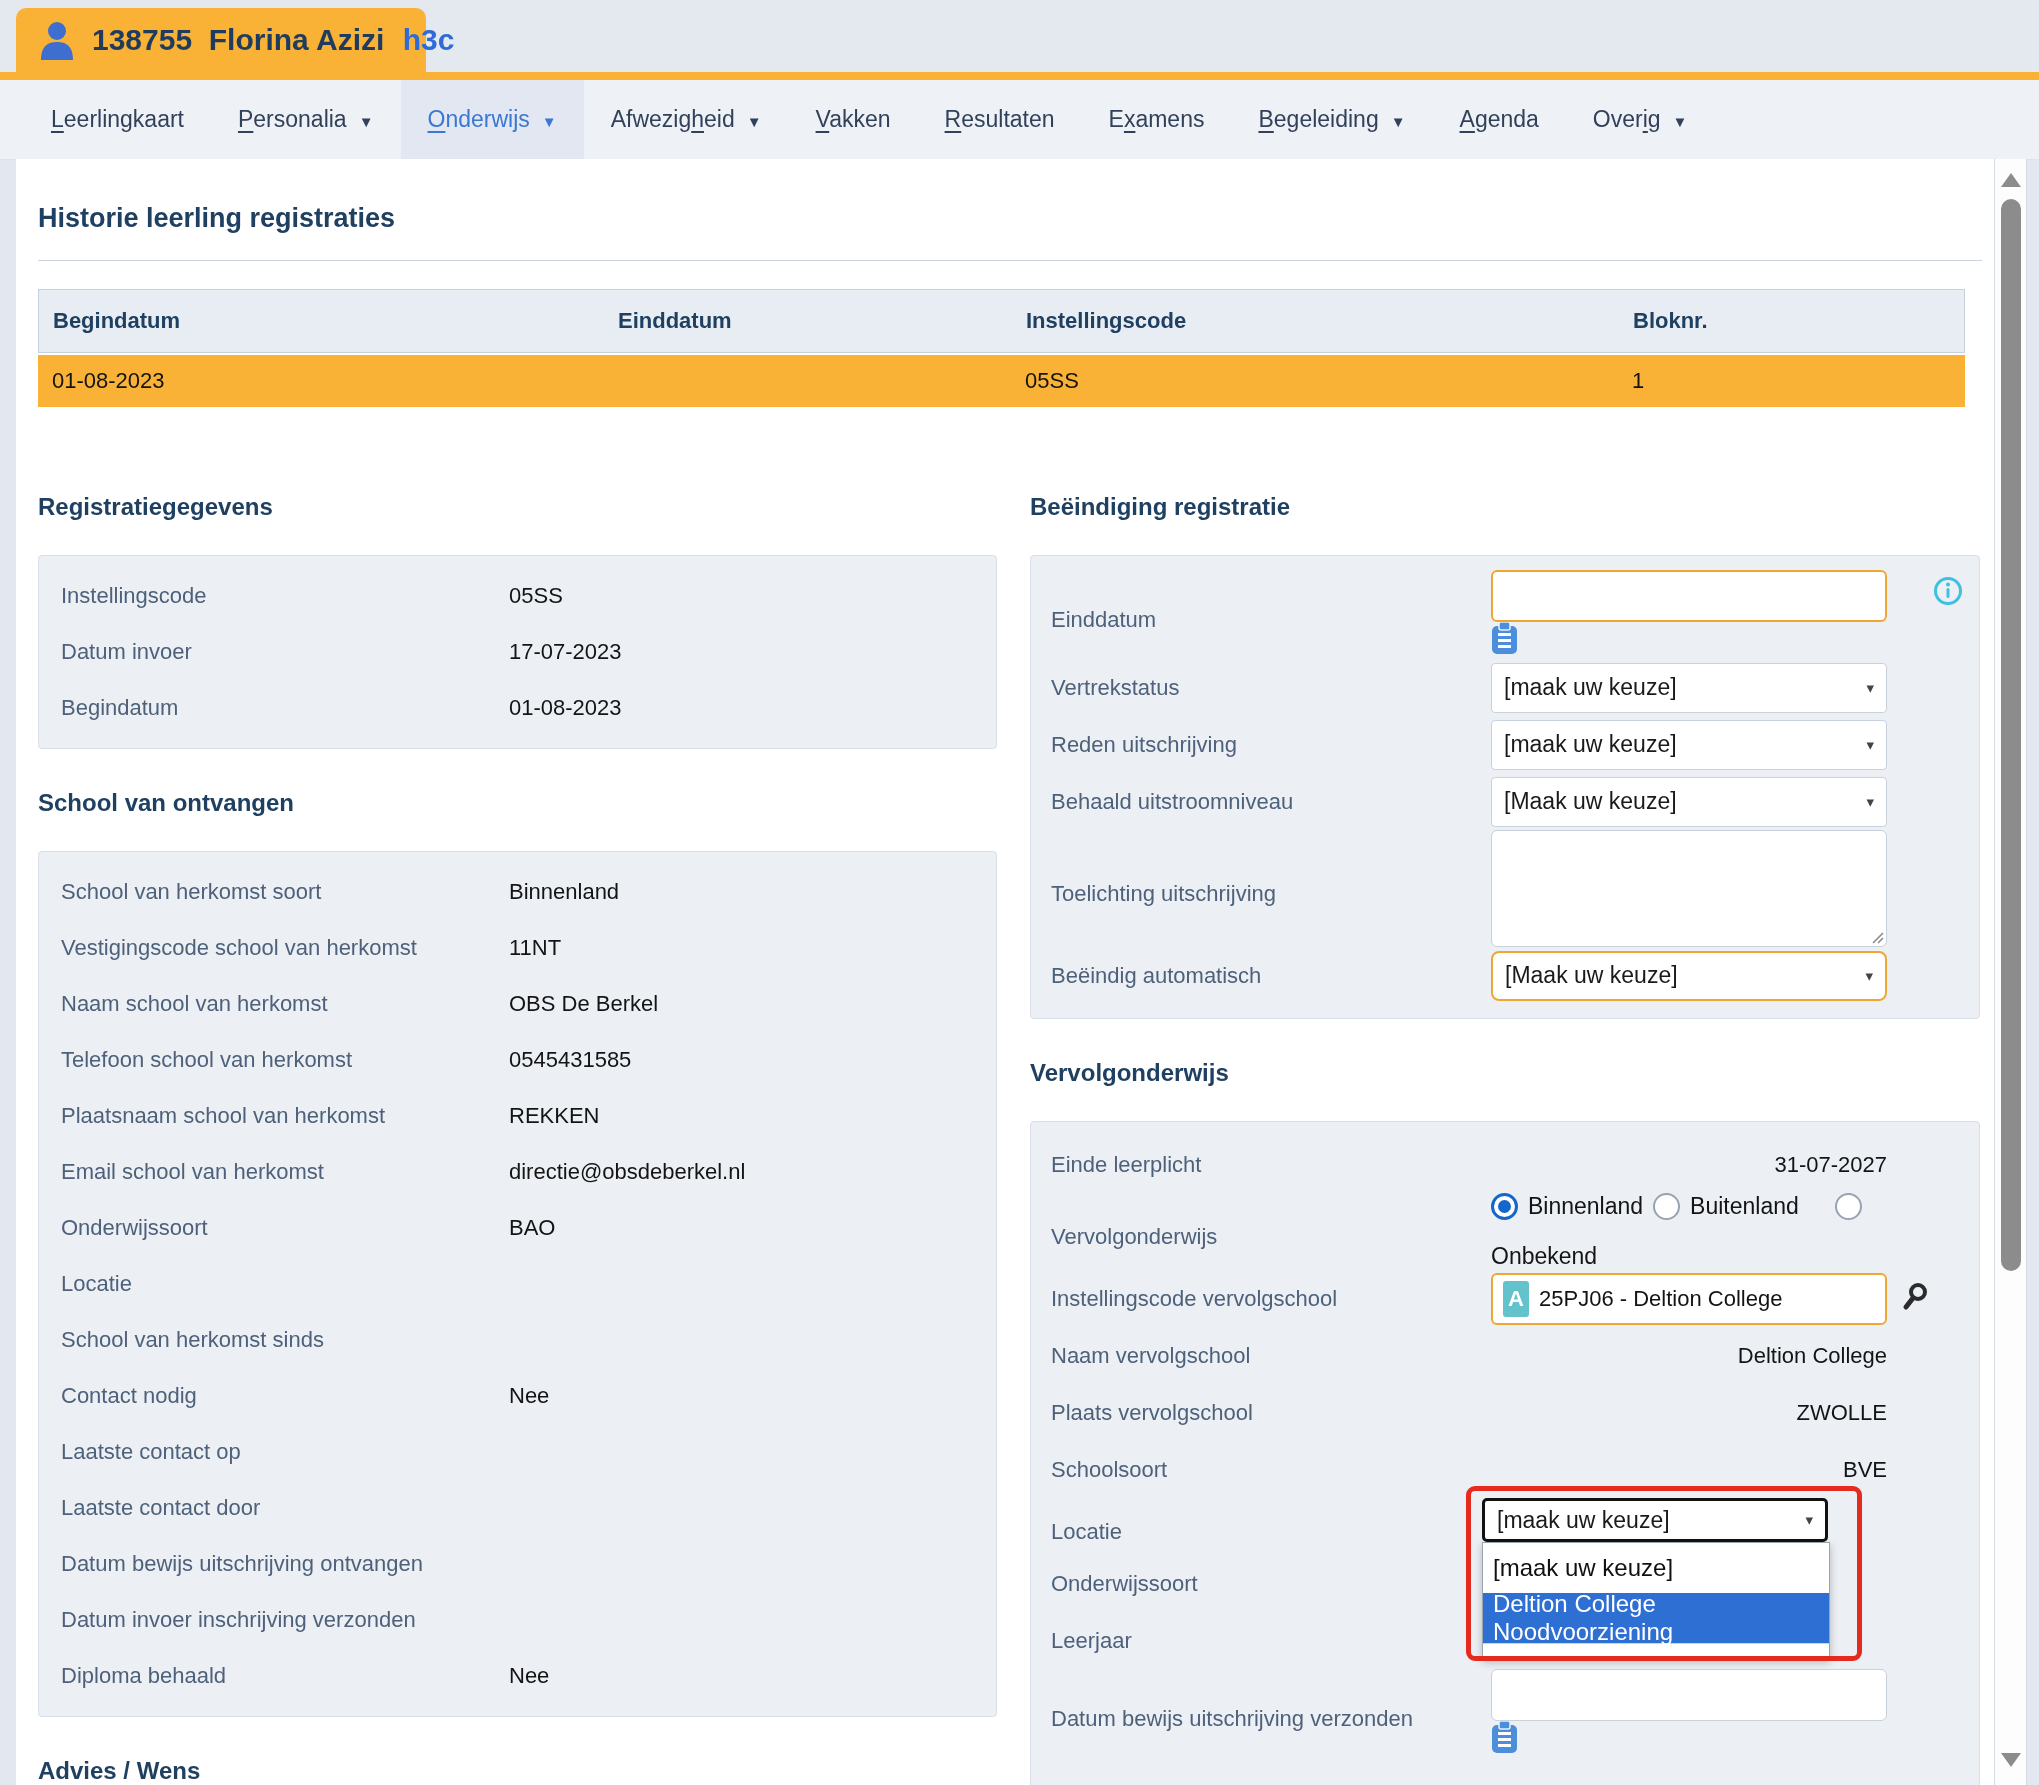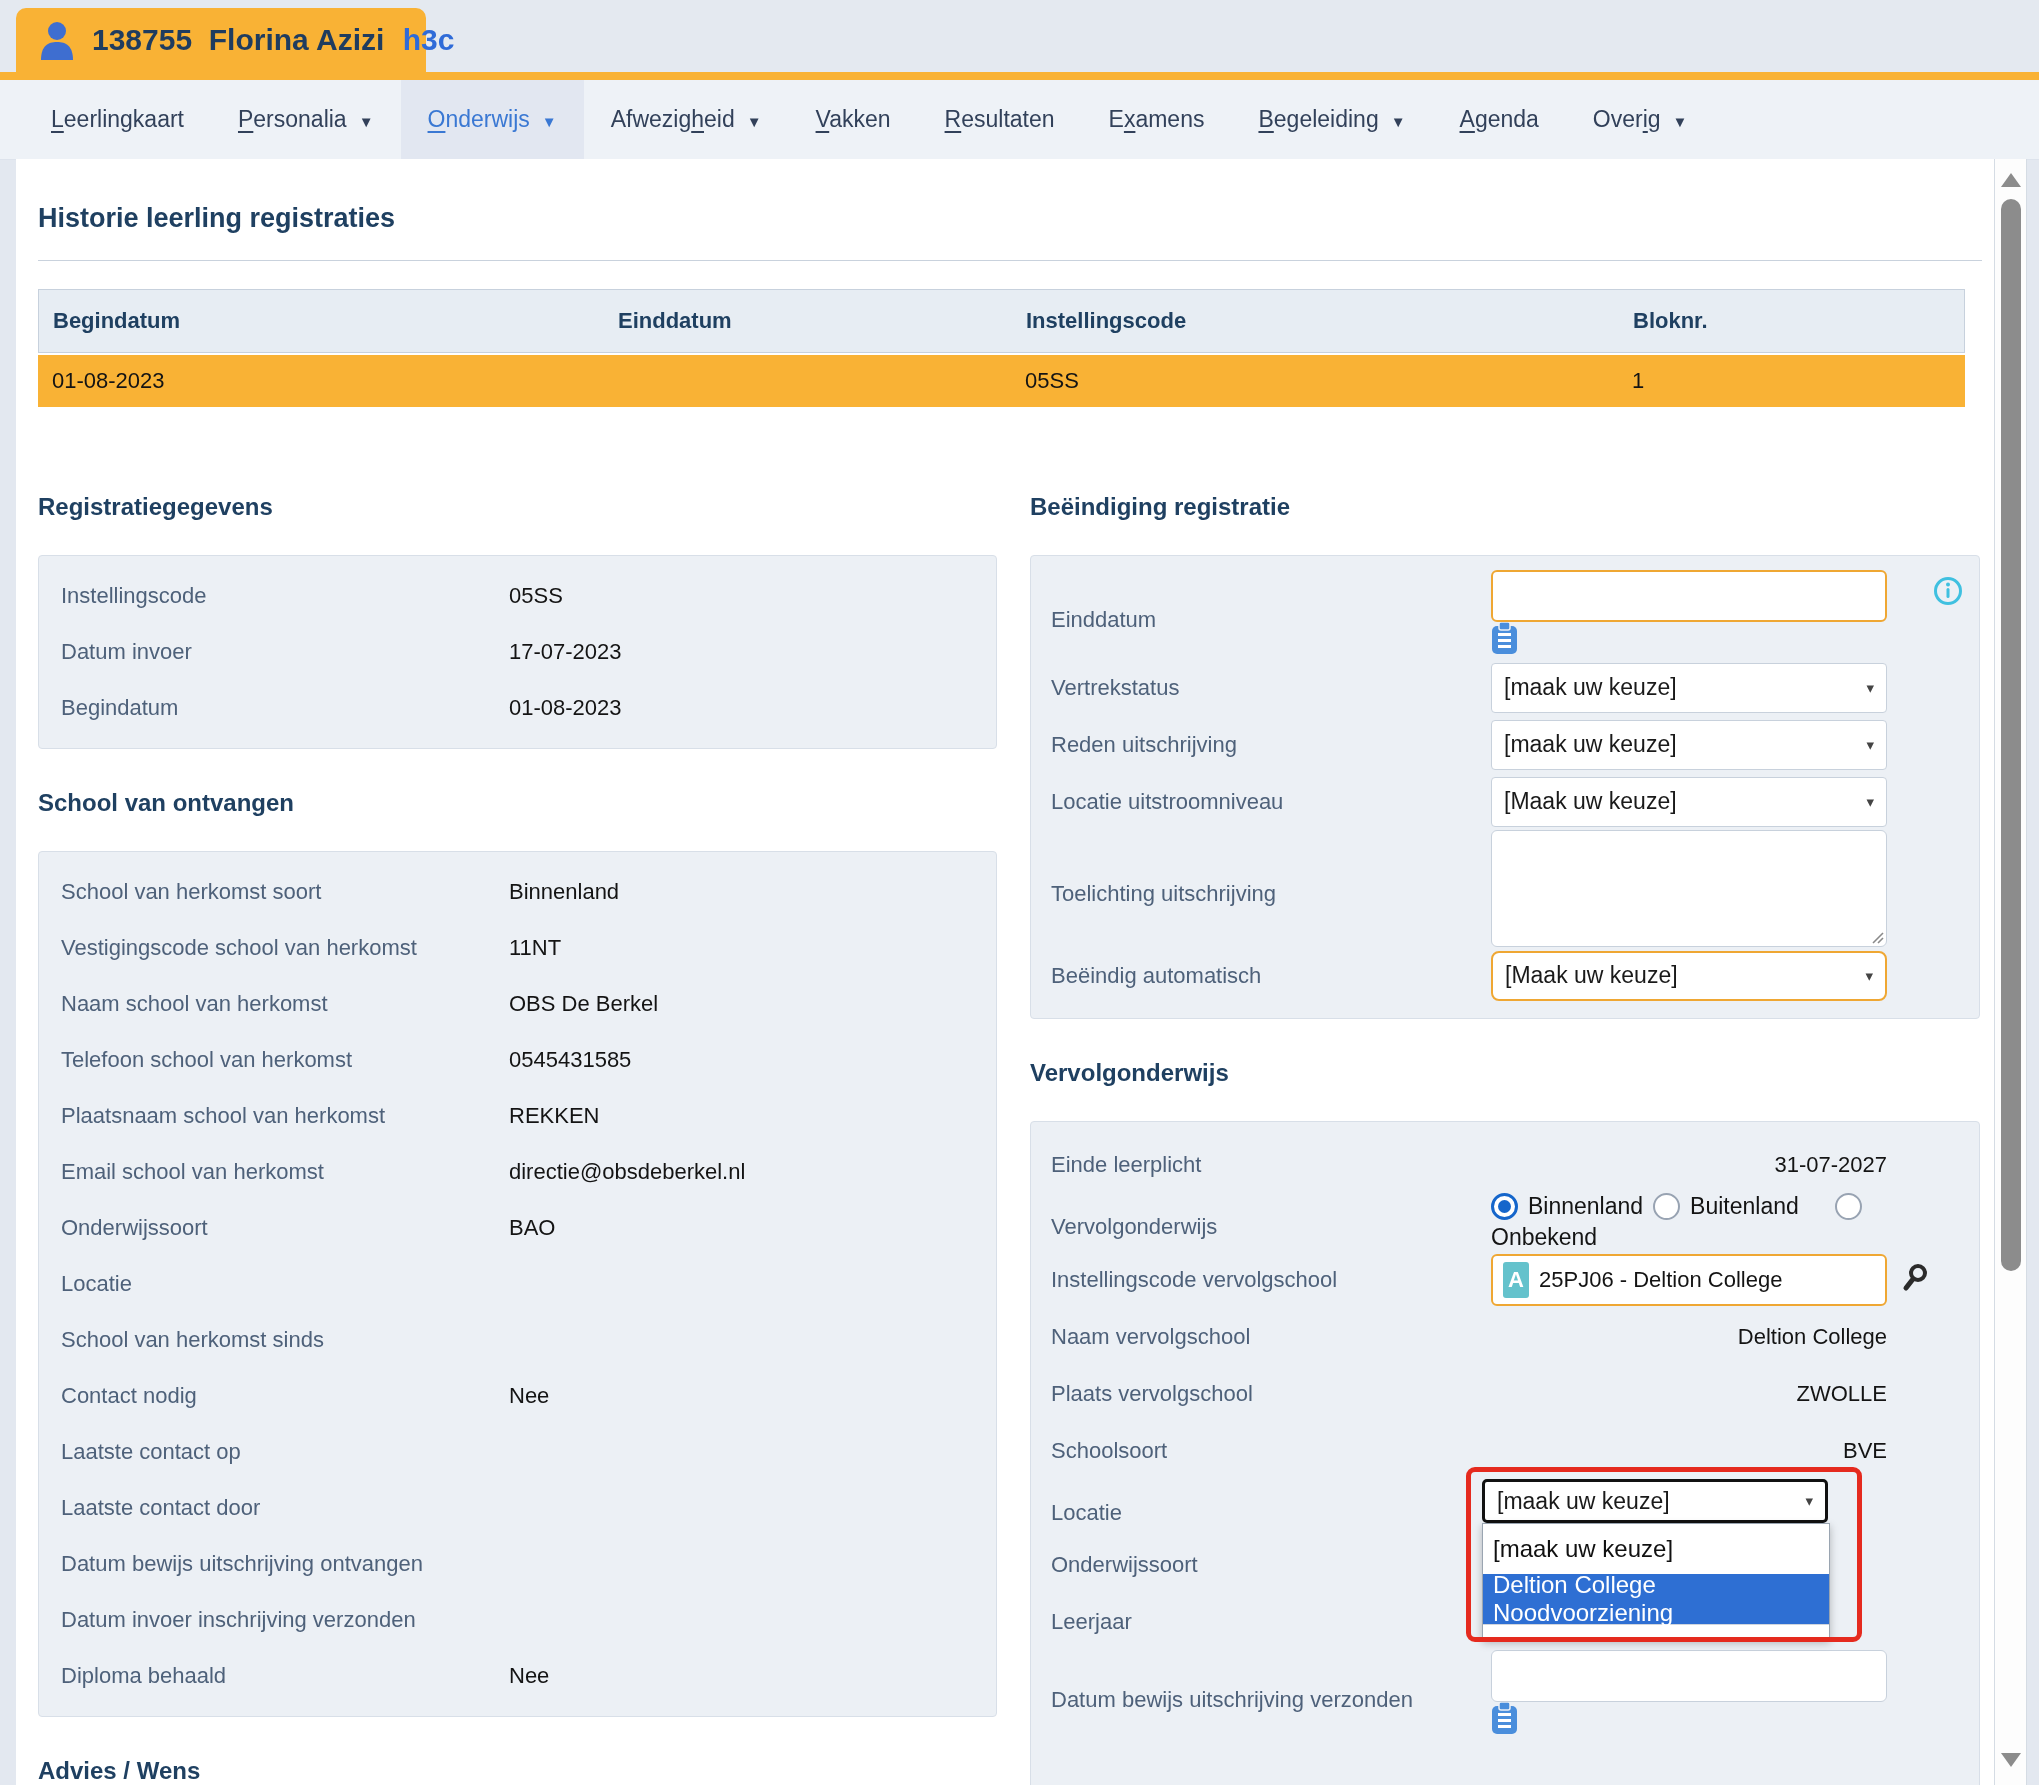--- a/index.html
+++ b/index.html
@@ -84,21 +84,21 @@
 
   
   .radio-lines { width:428px; font-size:23px; color:#141414; }
   .radio-line1 { display:flex; align-items:center; gap:10px; }
   .radio { width:27px; height:27px; border-radius:50%; border:2px solid #98A3B2; background:#fff;
     display:inline-block; flex:0 0 auto; cursor:pointer; position:relative; }
   .radio.checked { border:3px solid #1566CB; }
   .radio.checked::after { content:""; position:absolute; left:4px; top:4px; width:13px; height:13px;
     border-radius:50%; background:#1566CB; }
   .radio-sp { margin-left:26px; }
-  .radio-line2 { margin-top:4px; }
+  .radio-line2 { margin-top:23px; }
 
   
   .abadge { background:#64C2CC; color:#fff; font-weight:700; font-size:22px; width:26px; height:36px;
     display:inline-flex; align-items:center; justify-content:center; border-radius:3px;
     margin-right:10px; flex:0 0 auto; }
   .mag-icon { position:absolute; left:410px; top:8px; cursor:pointer; }
 
   
   .row-locatie { z-index:20; }
   .sel.focused { width:346px; margin-left:-9px; height:44px; border:3px solid #111; border-radius:5px; }
@@ -321,21 +321,21 @@
           <div class="frowr">
             <div class="flabel">Reden uitschrijving</div>
             <div class="fctl">
               <div class="sel sel-gap">
                 <span class="sel-text">[maak uw keuze]</span>
                 <span class="sel-caret">▾</span>
               </div>
             </div>
           </div>
           <div class="frowr">
-            <div class="flabel">Locatie uitstroomniveau</div>
+            <div class="flabel">Behaald uitstroomniveau</div>
             <div class="fctl">
               <div class="sel sel-gap">
                 <span class="sel-text">[Maak uw keuze]</span>
                 <span class="sel-caret">▾</span>
               </div>
             </div>
           </div>
           <div class="frowr top">
             <div class="flabel">Toelichting uitschrijving</div>
             <div class="fctl">

